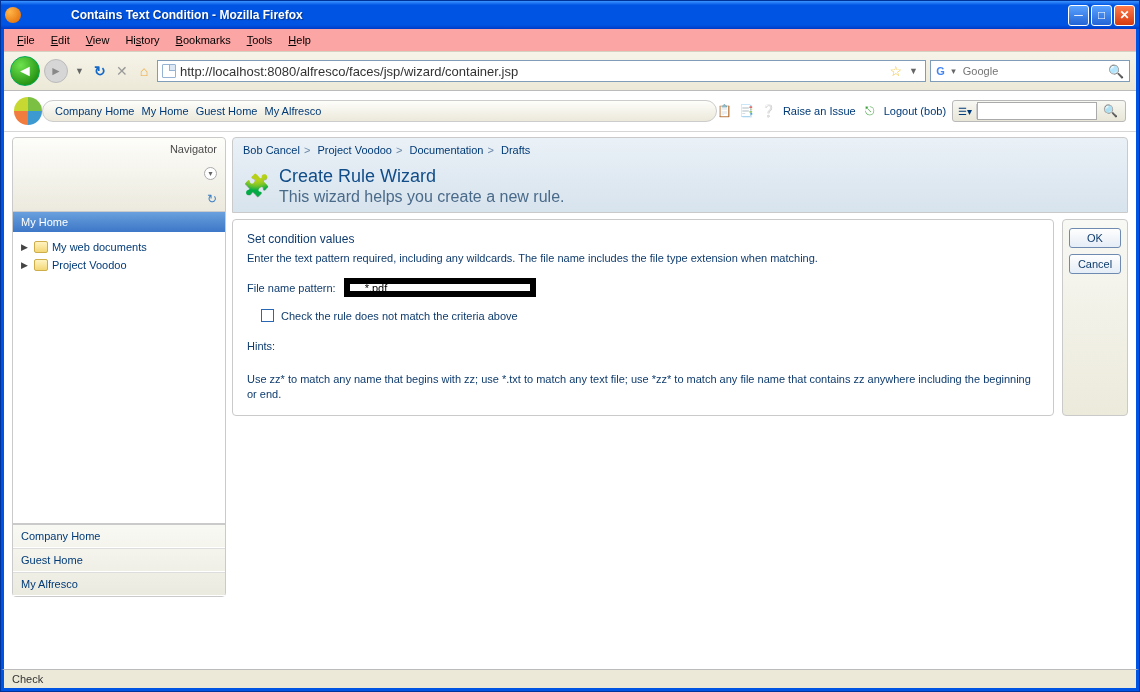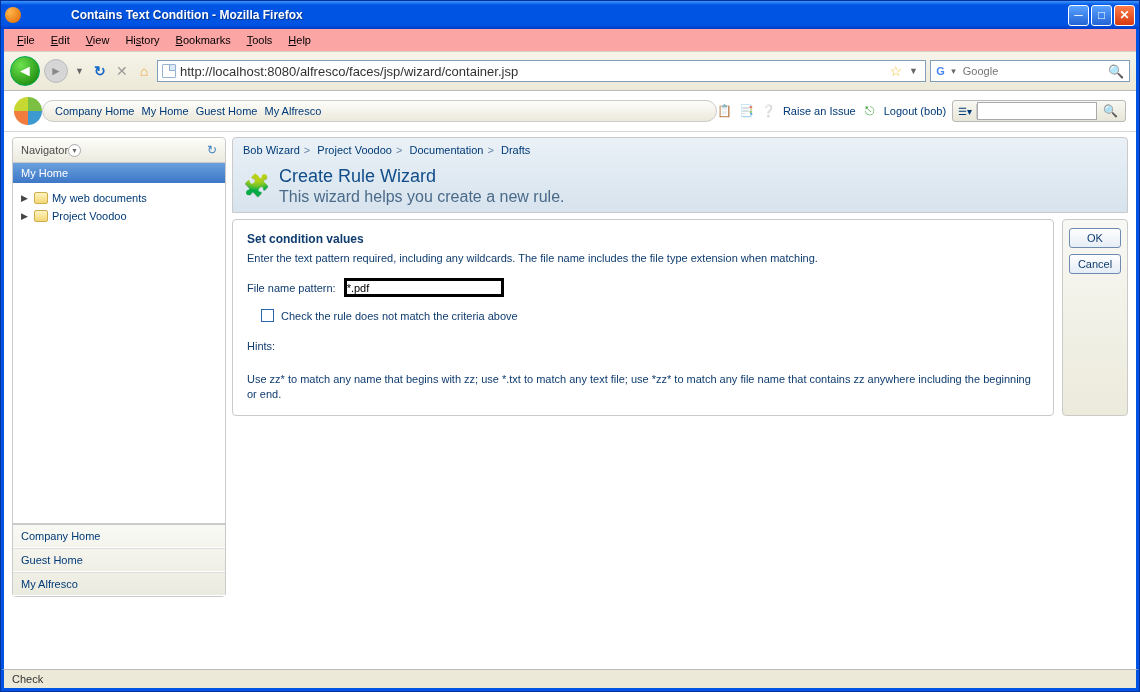--- a/index.html
+++ b/index.html
@@ -166,24 +166,25 @@
 }
 .nav-panel {
   border:1px solid #cacaca; border-radius:4px;
   background: #f5f5ef;
   display:flex; flex-direction:column;
   height:460px;
 }
 .nav-head {
   padding:5px 8px;
   font-size:11px; color:#4a4a4a;
-  display:flex; align-items:center; gap:0;
+  display:flex; align-items:flex-end; gap:12px;
   border-bottom:1px solid #cacaca;
   background: linear-gradient(to bottom,#fdfdfa,#eceade);
   border-radius:4px 4px 0 0;
+  flex-direction:column;
 }
 .nav-head .dd { width:13px; height:13px; border:1px solid #aaa; border-radius:50%; display:inline-flex; align-items:center; justify-content:center; font-size:8px; color:#666; background:#fff; }
 .nav-head .refresh { margin-left:auto; color:#3d7fc0; font-size:12px; cursor:pointer; }
 .nav-current {
   background: linear-gradient(to bottom, #6aa0dd, #3d77c7);
   color:#fff; font-size:11px;
   padding:4px 8px;
 }
 .tree { padding:6px 4px; flex:1; background:#fff; }
 .tree-item { display:flex; align-items:center; gap:4px; padding:3px 4px; font-size:11px; color:#003a77; cursor:pointer; }
@@ -211,24 +212,24 @@
 .wiz-title { font-size:18px; color:#104d89; font-weight:normal; }
 .wiz-sub { font-size:16px; color:#4a6a8a; margin-top:1px; }
 
 .main-content { display:flex; gap:8px; margin-top:6px; }
 .form-panel {
   flex:1;
   border:1px solid #cacaca; border-radius:4px;
   background:#fff;
   padding:12px 14px;
 }
-.section-title { font-size:12px; font-weight:bold; color:#0f3c6e; margin-bottom:6px; }
+.section-title { font-size:12px; font-weight:normal; color:#0f3c6e; margin-bottom:6px; }
 .section-desc { font-size:11px; color:#0f3c6e; margin-bottom:14px; }
 .form-row { display:flex; align-items:center; gap:8px; font-size:11px; color:#0f3c6e; margin-bottom:12px; }
-.form-row input[type="text"] { border:3px solid #000000; height:19px; width:160px; font-size:11px; padding:0 0; color:#000; }
+.form-row input[type="text"] { border:6px solid #000000; height:19px; width:192px; font-size:11px; padding:0 15px; color:#000; }
 .check-row { display:flex; align-items:center; gap:7px; font-size:11px; color:#0f3c6e; margin-left:14px; margin-bottom:18px; }
 .check-row .cb { width:13px; height:13px; border:1px solid #2a67b3; background:#fff; cursor:pointer; }
 .hints-title { font-size:11px; color:#0f3c6e; margin-bottom:20px; }
 .hints-text { font-size:11px; color:#0f3c6e; line-height:1.4; }
 
 .btn-panel {
   width:66px;
   border:1px solid #cacaca; border-radius:4px;
   background: linear-gradient(to bottom,#f8f8f4,#eceadb);
   padding:8px 6px;
@@ -354,21 +355,21 @@
             <div class="side-link">Company Home</div>
             <div class="side-link">Guest Home</div>
             <div class="side-link">My Alfresco</div>
           </div>
         </div>
       </div>
 
       <div class="main">
         <div class="main-head">
           <div class="breadcrumb">
-            <a>Bob Wizard</a><span class="sep">&gt;</span>
+            <a>Bob Cancel</a><span class="sep">&gt;</span>
             <a>Project Voodoo</a><span class="sep">&gt;</span>
             <a>Documentation</a><span class="sep">&gt;</span>
             <a>Drafts</a>
           </div>
           <div class="wiz-row">
             <div class="wiz-icon">🧩</div>
             <div>
               <div class="wiz-title">Create Rule Wizard</div>
               <div class="wiz-sub">This wizard helps you create a new rule.</div>
             </div>

